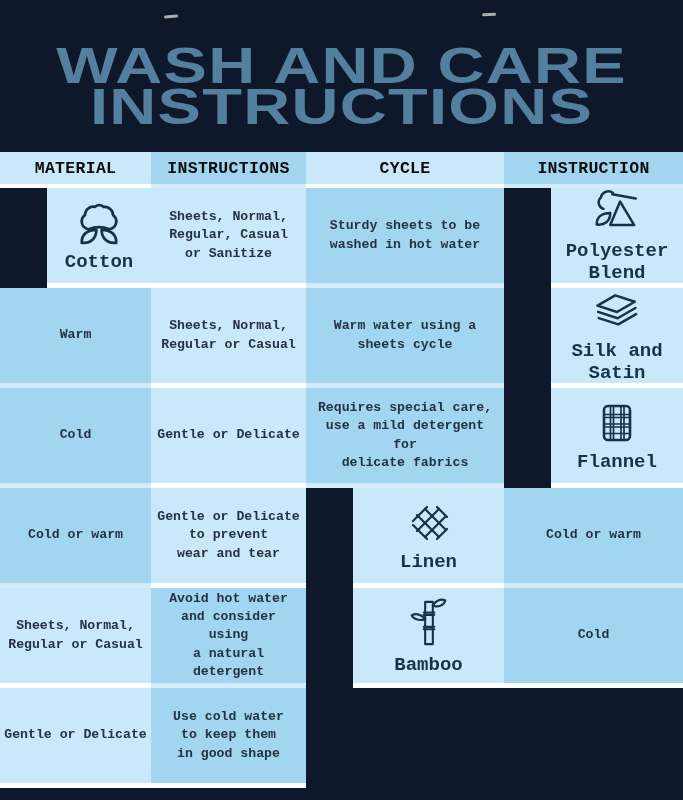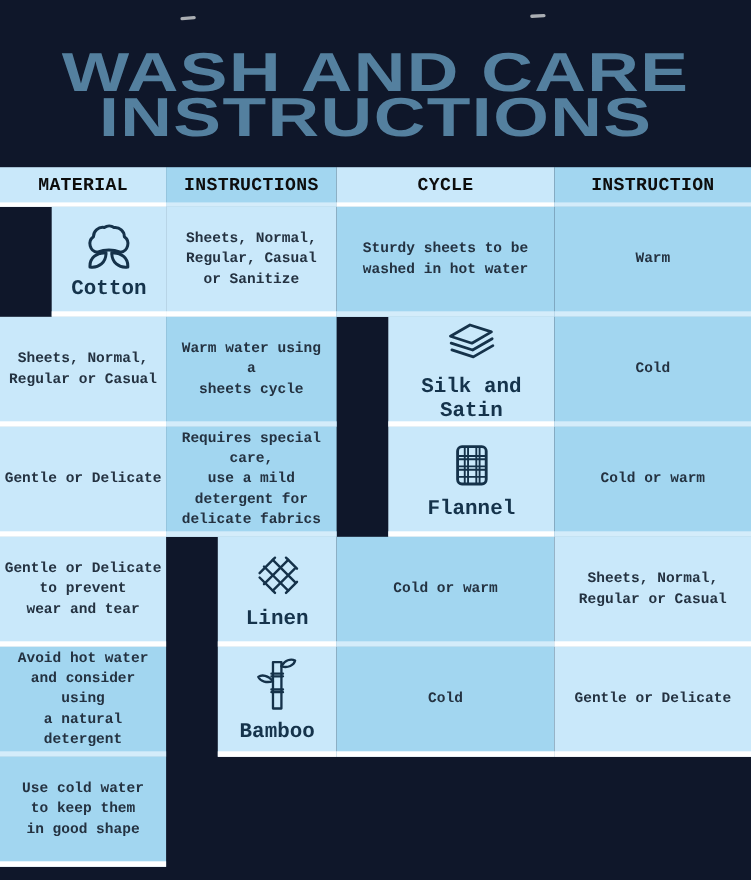--- a/index.html
+++ b/index.html
@@ -71,20 +71,34 @@
           </svg>
         </span>
       <span class="label">Cotton</span>
     </div>
     <div class="cell c-light body-text cycle">Sheets, Normal,
 Regular, Casual
 or Sanitize</div>
     <div class="cell c-dark body-text instr">Sturdy sheets to be
 washed in hot water</div>
 
+    <div class="cell c-light material">
+      <span class="iconbox">
+          <svg viewBox="0 0 48 48" width="52" height="50">
+            <g fill="none" stroke="#15324a" stroke-width="2.4" stroke-linecap="round" stroke-linejoin="round">
+              <path d="M11 21 A6.5 6.5 0 0 1 8.5 10 A7.5 7.5 0 0 1 20 5.5"></path>
+              <path d="M17.5 25 C17.5 33 12 37 4.5 36 C4.5 28.5 10 25 17.5 25 Z"></path>
+              <path d="M27 14 L40.5 36.5 L17.5 36.5 Z"></path>
+              <path d="M19.5 7 L42 11"></path>
+            </g>
+          </svg>
+        </span>
+      <span class="label">Polyester
+Blend</span>
+    </div>
     <div class="cell c-dark body-text">Warm</div>
     <div class="cell c-light body-text cycle">Sheets, Normal,
 Regular or Casual</div>
     <div class="cell c-dark body-text instr">Warm water using a
 sheets cycle</div>
 
     <div class="cell c-light material">
       <span class="iconbox">
           <svg viewBox="0 0 48 48" width="54" height="50">
             <g fill="none" stroke="#15324a" stroke-width="2.4" stroke-linecap="round" stroke-linejoin="round" transform="rotate(-6 24 24)">

